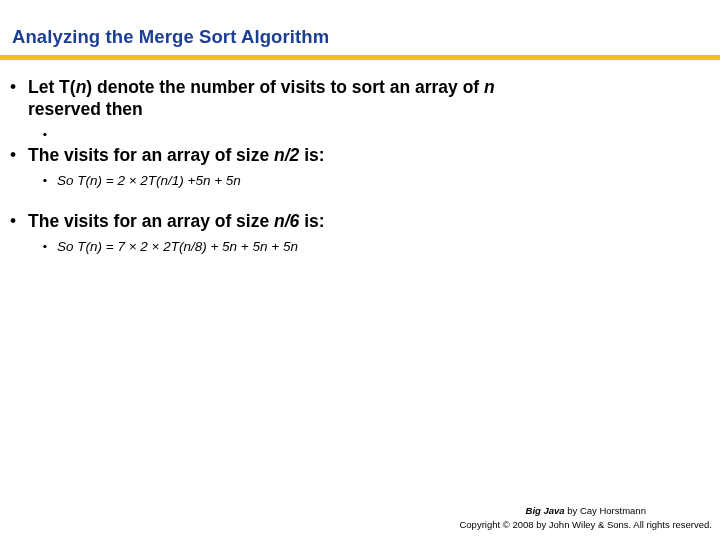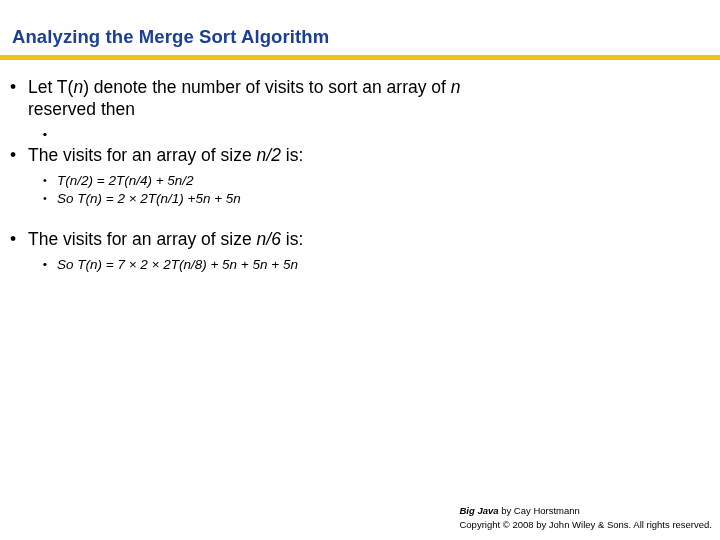--- a/index.html
+++ b/index.html
@@ -63,20 +63,21 @@
   }
   .lvl1 .dot {
     position: absolute;
     left: 10px;
     top: 0px;
     font-size: 17.5px;
     line-height: 1.26;
   }
   .lvl1 .txt {
     display: block;
+    font-weight: bold;
   }
 
   .lvl2-group {
     margin-top: 6px;
     margin-bottom: 4px;
   }
 
   .lvl2 {
     position: relative;
     padding-left: 57px;
@@ -97,21 +98,21 @@
   .spacer-lg { height: 18px; }
   .spacer-md { height: 16px; }
 
   i.var { font-style: italic; }
 
   
   .footer {
     position: absolute;
     right: 8px;
     bottom: 8px;
-    text-align: left;
+    text-align: center;
     font-size: 9.5px;
     line-height: 1.5;
     color: #000000;
   }
   .footer .book { font-style: italic; font-weight: bold; }
   .footer .byline { font-weight: normal; }
   .footer-line2 { white-space: nowrap; }
 </style>
 </head>
 <body>
@@ -142,21 +143,20 @@
     <div class="spacer-lg"></div>
 
     <div class="lvl1">
       <span class="dot">•</span>
       <span class="txt"><span>The visits for an array of size </span><i class="var">n/2</i><span> is:</span></span>
     </div>
 
     <div class="lvl2-group">
       <div class="lvl2">
         <span class="dot">•</span>
-        <span>T(n/2) = 2T(n/4) + 5n/2</span>
       </div>
       <div class="lvl2">
         <span class="dot">•</span>
         <span>So T(n) = 2 × 2T(n/1) +5n + 5n</span>
       </div>
     </div>
 
     <div class="spacer-md"></div>
 
     <div class="lvl1">

